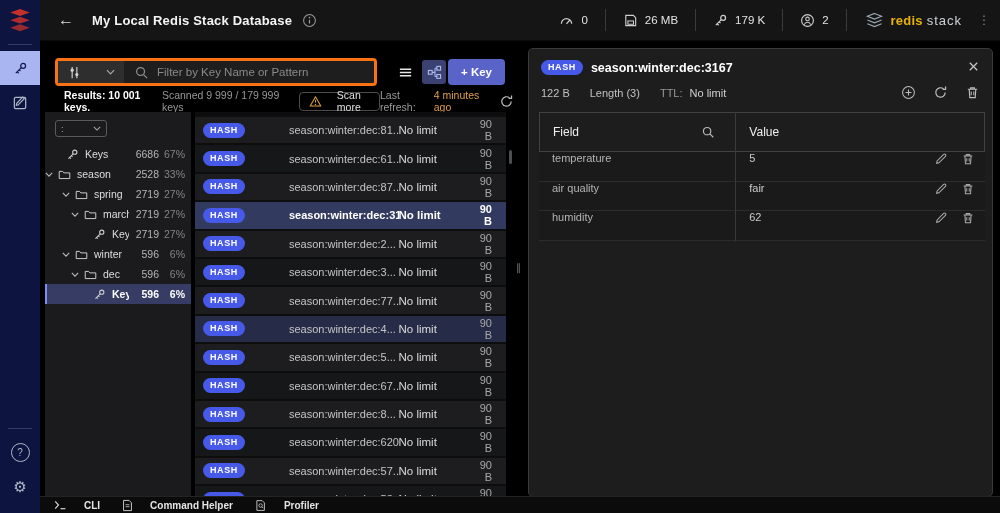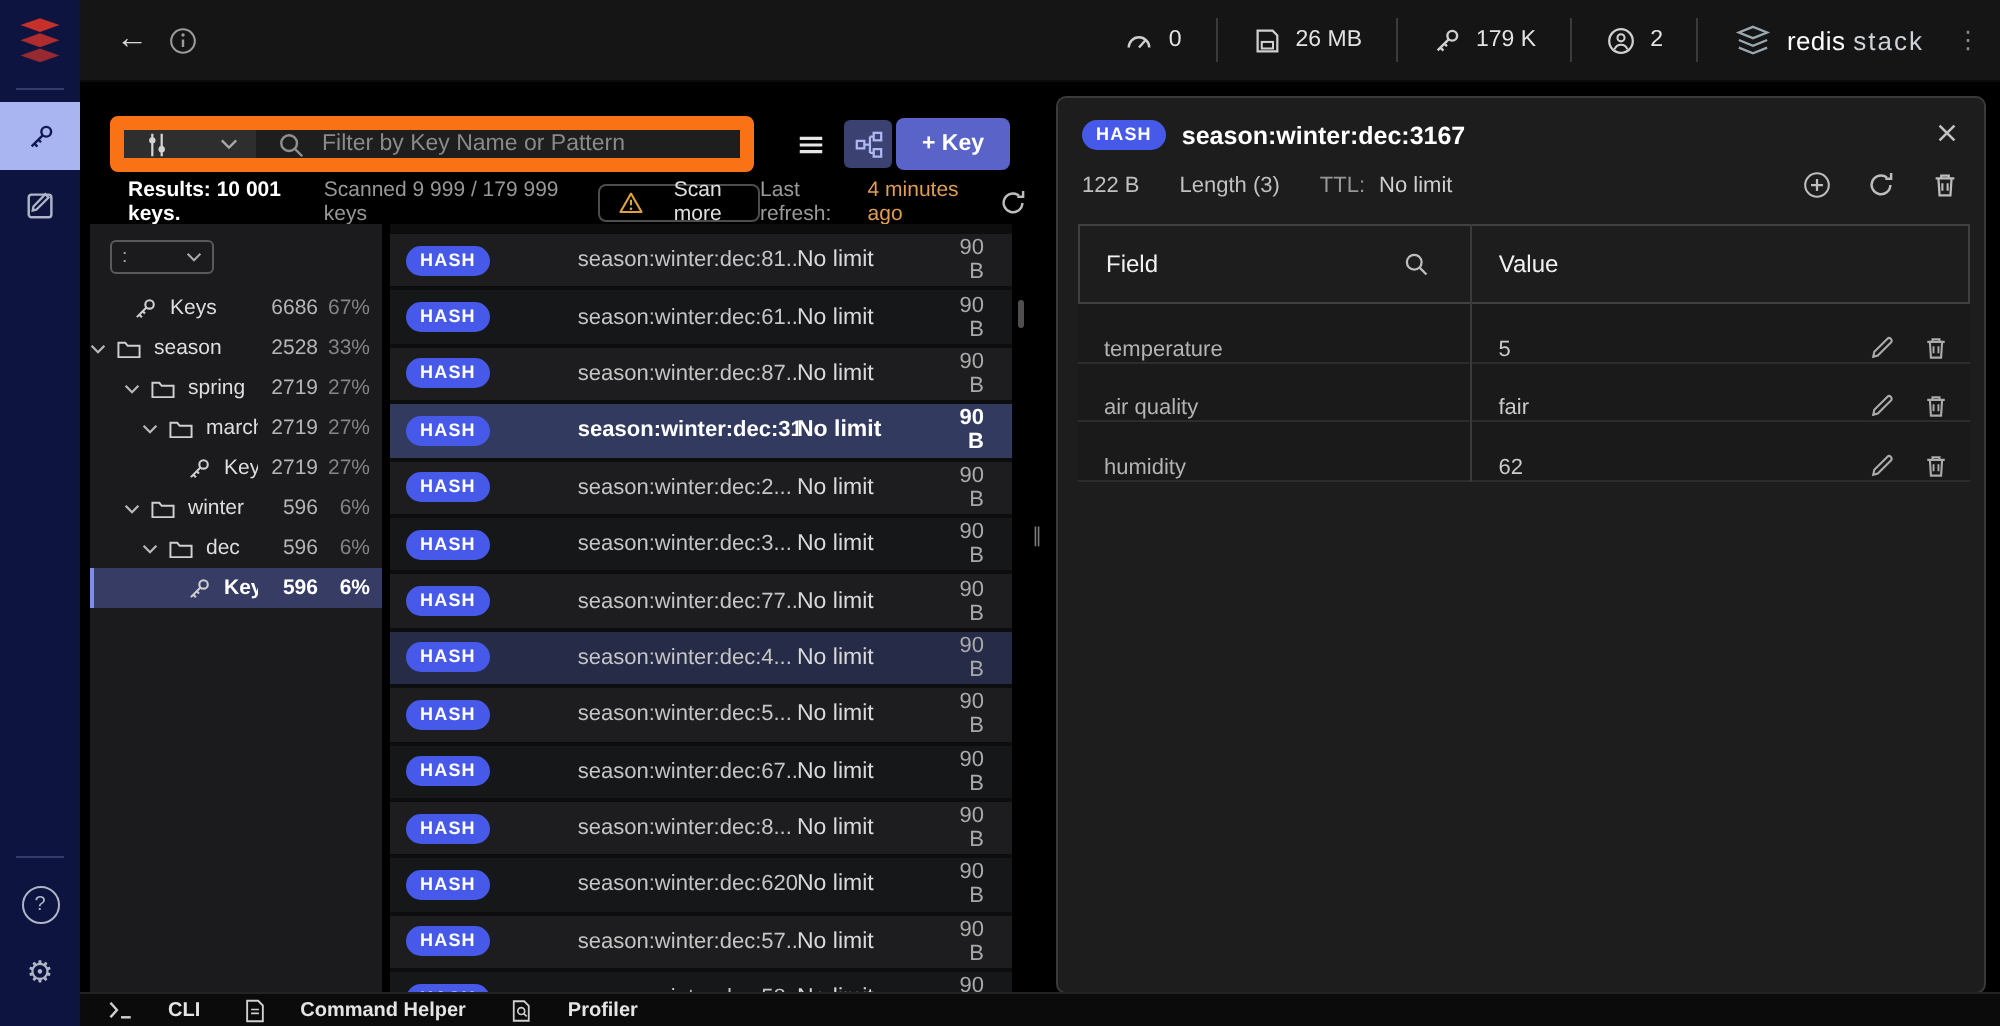--- a/index.html
+++ b/index.html
@@ -26,28 +26,28 @@
   .topbar{position:absolute;left:40px;top:0;right:0;height:40px;background:#151515;
           border-bottom:1px solid #0a0a0a;display:flex;align-items:center;}
   .back-btn{margin-left:18px;font-size:16px;color:#d8d8d8;cursor:pointer;line-height:1;}
   .db-title{margin-left:18px;font-size:13px;font-weight:bold;color:#f4f4f4;letter-spacing:.2px;}
   .info-ic{margin-left:10px;color:#9b9b9b;}
   .tb-right{margin-left:auto;display:flex;align-items:center;height:100%;}
   .metric{display:flex;align-items:center;gap:7px;padding:0 17px;height:22px;
           border-right:1px solid #3a3a3a;color:#cfcfcf;}
   .metric .val{font-size:11.5px;color:#e3e3e3;}
   .brand{display:flex;align-items:center;padding:0 12px 0 18px;gap:7px;}
-  .brand .b1{font-size:13px;font-weight:400;color:#ffffff;letter-spacing:.2px;}
+  .brand .b1{font-size:13px;font-weight:700;color:#eab308;letter-spacing:.2px;}
   .brand .b2{font-size:13px;font-weight:300;color:#cdd3d8;letter-spacing:1px;margin-left:-3px;}
   .kebab{font-size:12px;color:#8b8b8b;margin:0 10px 0 4px;cursor:pointer;}
 
   
   .filter-row{position:absolute;left:55px;top:58px;width:450px;height:28px;display:flex;align-items:center;}
   .search-wrap{display:flex;align-items:center;flex:0 0 322px;height:28px;background:#1e1e1e;
-               border:7px solid #f97316;border-radius:4px;box-sizing:border-box;overflow:hidden;}
+               border:3px solid #f97316;border-radius:4px;box-sizing:border-box;overflow:hidden;}
   .type-dd{width:66px;height:100%;background:#2e2e2e;display:flex;align-items:center;
            justify-content:space-between;padding:0 9px;box-sizing:border-box;color:#d4d4d4;cursor:pointer;}
   .type-dd .chev{color:#a9a9a9;}
   .search-ic{color:#8f8f8f;margin:0 6px 0 10px;}
   .search-input{flex:1;background:transparent;border:none;outline:none;color:#ddd;
                 font-size:11.5px;font-family:"Liberation Sans",sans-serif;}
   .search-input::placeholder{color:#8a8a8a;}
   .view-toggles{display:flex;align-items:center;margin-left:16px;gap:5px;}
   .vt{width:24px;height:24px;display:flex;align-items:center;justify-content:center;
       border-radius:3px;color:#e6e6e6;cursor:pointer;}
@@ -116,21 +116,21 @@
   .dp-actions > span{cursor:pointer;}
 
   .ftable{position:absolute;left:10px;right:7px;top:63px;}
   .ft-colline{position:absolute;left:44%;top:0;bottom:0;border-left:1px solid #3a3a3a;}
   .ft-header{display:flex;height:40px;border:1px solid #414141;box-sizing:border-box;align-items:center;}
   .ft-h-field{width:44%;display:flex;align-items:center;padding-left:13px;box-sizing:border-box;}
   .ft-h-field .lbl{font-size:12px;color:#f0f0f0;}
   .ft-h-search{margin-left:auto;margin-right:20px;color:#bdbdbd;cursor:pointer;}
   .ft-h-value{flex:1;padding-left:14px;font-size:12px;color:#f0f0f0;}
   .ft-rows{position:relative;}
-  .frow{display:flex;height:28.6px;align-items:flex-end;border-bottom:1px solid #2c2c2c;background:#1a1a1a;}
+  .frow{display:flex;height:28.6px;align-items:flex-start;border-bottom:1px solid #2c2c2c;background:#1a1a1a;}
   .fcell{width:44%;padding-left:13px;box-sizing:border-box;font-size:11px;color:#b3b3b3;}
   .vcell{flex:1;padding-left:14px;font-size:11px;color:#cbcbcb;}
   .ricons{display:flex;align-items:center;gap:13px;padding-right:10px;color:#ababab;}
   .ricons > span{cursor:pointer;}
 
   
   .bottombar{position:absolute;left:40px;right:0;bottom:0;height:16px;background:#0b0b0b;
              border-top:1px solid #232323;display:flex;align-items:center;padding-left:14px;gap:22px;z-index:6;}
   .bb-item{display:flex;align-items:center;gap:17px;font-size:10px;color:#e4e4e4;cursor:pointer;font-weight:bold;}
   .bb-item svg{color:#cfcfcf;}
@@ -173,20 +173,21 @@
       <span class="sb-help">?</span>
     </div>
     <div class="sb-item">
       <span class="sb-glyph">⚙</span>
     </div>
     <div class="sb-bottom-gap"></div>
   </div>
 
   <div class="topbar">
     <span class="back-btn">←</span>
+    <span class="db-title">My Local Redis Stack Database</span>
     <span class="info-ic">
       <svg width="15" height="15" viewBox="0 0 16 16">
           <circle cx="8" cy="8" r="6.3" fill="none" stroke="currentColor" stroke-width="1.1"></circle>
           <path d="M8 7.2 v4" stroke="currentColor" stroke-width="1.3"></path>
           <circle cx="8" cy="4.8" r=".9" fill="currentColor"></circle>
         </svg>
     </span>
     <div class="tb-right">
 
         <div class="metric">

